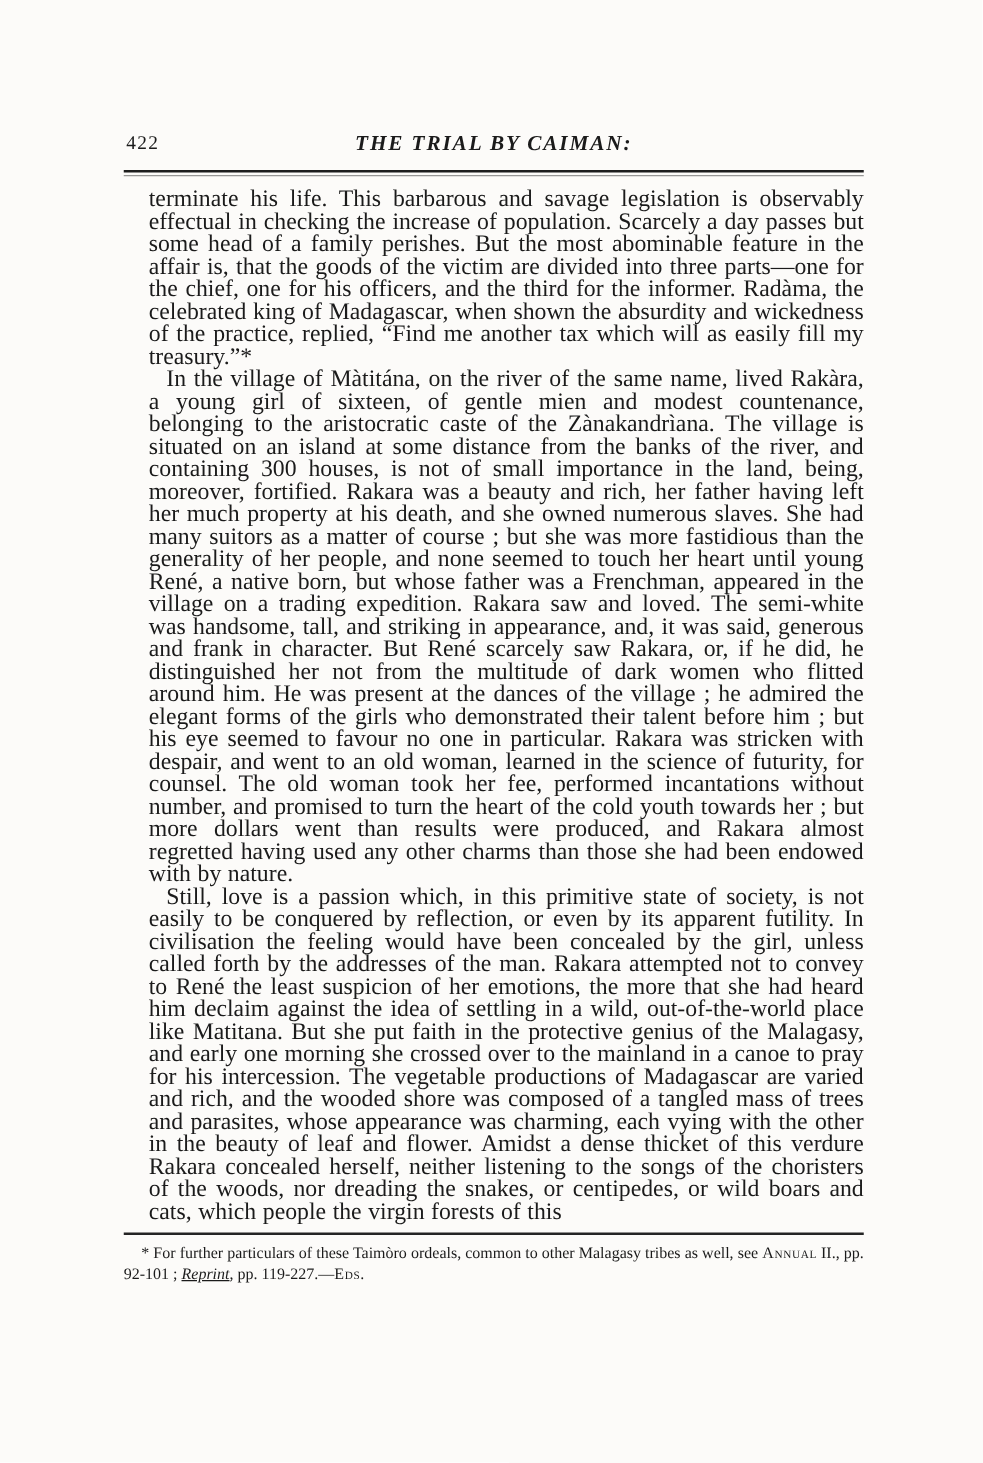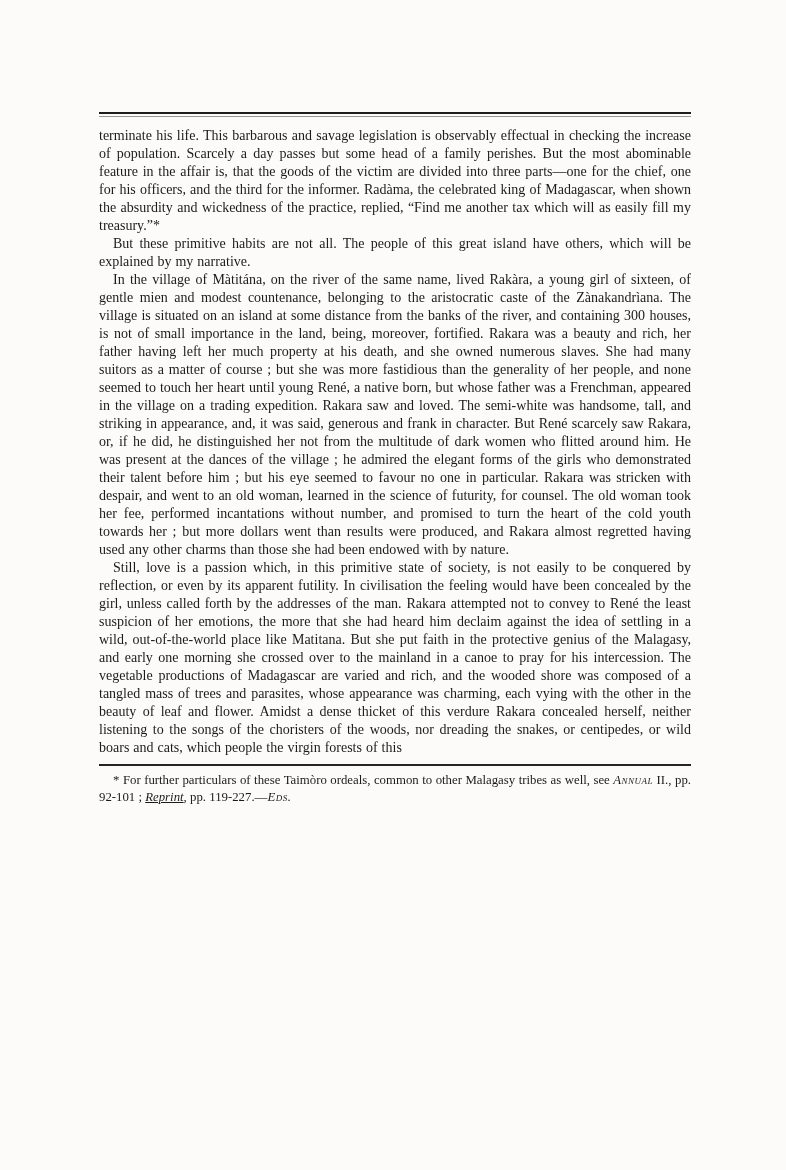--- a/index.html
+++ b/index.html
@@ -47,24 +47,25 @@
     letter-spacing: 1.5px;
   }
   .head-rule {
     margin-top: 9px;
     height: 2px;
     border-top: 2px solid #1d1d1d;
     border-bottom: 1px solid rgba(29,29,29,0.45);
   }
   .body-text {
     margin-top: 10px;
-    font-size: 14px;
+    font-size: 19px;
     line-height: 18px;
     text-align: justify;
     word-spacing: 0.5px;
+    margin-left: 20px;
   }
   .body-text p {
     margin: 0;
     text-indent: 14px;
   }
   .body-text p.no-indent {
     text-indent: 0;
   }
   .footnote-rule {
     margin-top: 7px;
@@ -73,39 +74,41 @@
   .footnote {
     margin: 6px 0 0 0;
     font-size: 12.8px;
     line-height: 17px;
     text-align: justify;
     text-indent: 14px;
   }
   .smallcaps {
     font-variant: small-caps;
     letter-spacing: 0.5px;
-    font-style: italic;
   }
   .italic {
     font-style: italic;
     text-decoration: underline;
   }
 </style>
 </head>
 <body>
 
 <div class="page">
   <div class="content">
 
+    <div class="running-head">
+      <span class="page-num">422</span>
+      <span class="head-title">THE TRIAL BY CAIMAN:</span>
+    </div>
 
     <div class="head-rule"></div>
 
     <div class="body-text">
       <p class="no-indent">terminate his life.  This barbarous and savage legislation is observably effectual in checking the increase of population.  Scarcely a day passes but some head of a family perishes.  But the most abominable feature in the affair is, that the goods of the victim are divided into three parts—one for the chief, one for his officers, and the third for the informer.  Radàma, the celebrated king of Madagascar, when shown the absurdity and wickedness of the practice, replied, “Find me another tax which will as easily fill my treasury.”*</p>
-      <p>But these primitive habits are not all.  The people of this great island have others, which will be explained by my narrative.</p>
       <p>In the village of Màtitána, on the river of the same name, lived Rakàra, a young girl of sixteen, of gentle mien and modest countenance, belonging to the aristocratic caste of the Zànakandrìana.  The village is situated on an island at some distance from the banks of the river, and containing 300 houses, is not of small importance in the land, being, moreover, fortified.  Rakara was a beauty and rich, her father having left her much property at his death, and she owned numerous slaves.  She had many suitors as a matter of course&nbsp;; but she was more fastidious than the generality of her people, and none seemed to touch her heart until young René, a native born, but whose father was a Frenchman, appeared in the village on a trading expedition.  Rakara saw and loved.  The semi-white was handsome, tall, and striking in appearance, and, it was said, generous and frank in character.  But René scarcely saw Rakara, or, if he did, he distinguished her not from the multitude of dark women who flitted around him.  He was present at the dances of the village&nbsp;; he admired the elegant forms of the girls who demonstrated their talent before him&nbsp;; but his eye seemed to favour no one in particular.  Rakara was stricken with despair, and went to an old woman, learned in the science of futurity, for counsel.  The old woman took her fee, performed incantations without number, and promised to turn the heart of the cold youth towards her&nbsp;; but more dollars went than results were produced, and Rakara almost regretted having used any other charms than those she had been endowed with by nature.</p>
       <p>Still, love is a passion which, in this primitive state of society, is not easily to be conquered by reflection, or even by its apparent futility.  In civilisation the feeling would have been concealed by the girl, unless called forth by the addresses of the man.  Rakara attempted not to convey to René the least suspicion of her emotions, the more that she had heard him declaim against the idea of settling in a wild, out-of-the-world place like Matitana.  But she put faith in the protective genius of the Malagasy, and early one morning she crossed over to the mainland in a canoe to pray for his intercession.  The vegetable productions of Madagascar are varied and rich, and the wooded shore was composed of a tangled mass of trees and parasites, whose appearance was charming, each vying with the other in the beauty of leaf and flower.  Amidst a dense thicket of this verdure Rakara concealed herself, neither listening to the songs of the choristers of the woods, nor dreading the snakes, or centipedes, or wild boars and cats, which people the virgin forests of this</p>
     </div>
 
     <div class="footnote-rule"></div>
 
     <p class="footnote"><span>* For further particulars of these Taimòro ordeals, common to other Malagasy tribes as well, see </span><span class="smallcaps">Annual</span><span> II., pp. 92-101&nbsp;; </span><span class="italic">Reprint</span><span>, pp. 119-227.—</span><span class="smallcaps">Eds.</span></p>
 
   </div>
 </div>

